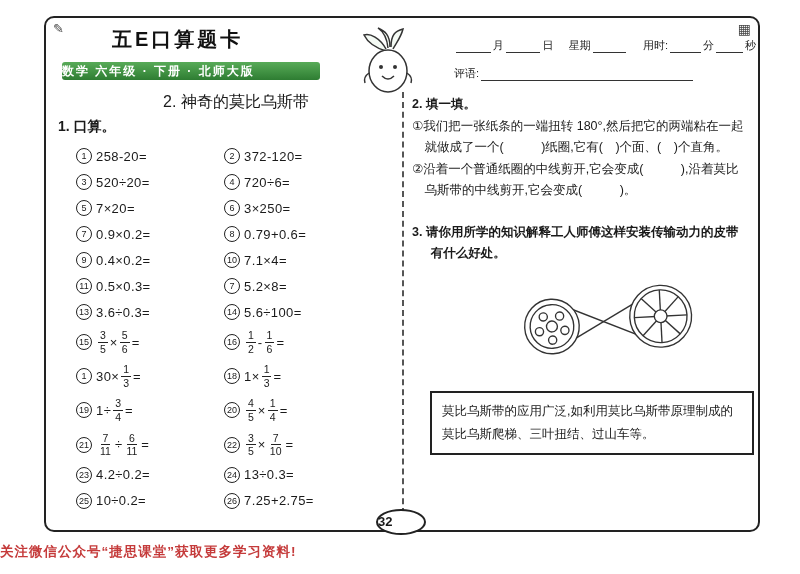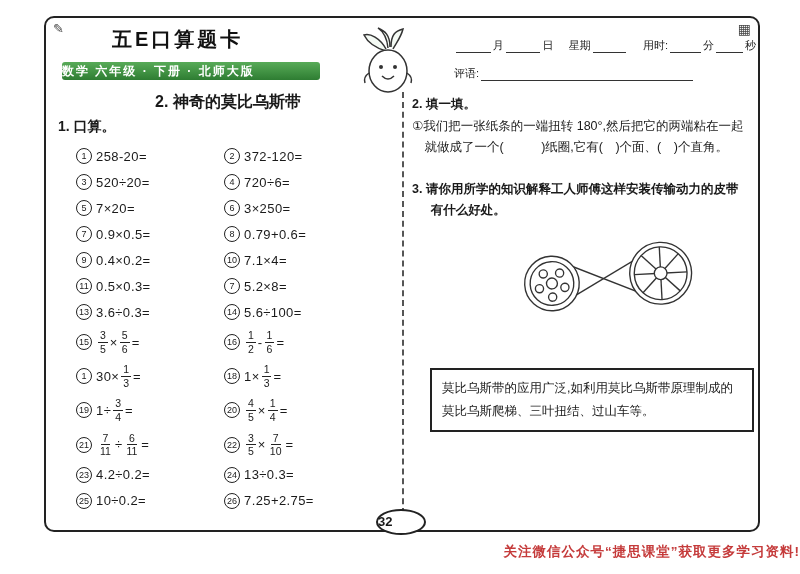--- a/index.html
+++ b/index.html
@@ -19,44 +19,44 @@
     background:linear-gradient(180deg,#58ab58 0%,#2e7d32 100%);
     color:#fff;font-size:12px;font-weight:bold;line-height:18px;letter-spacing:2px;}
   .mascot{position:absolute;left:314px;top:8px;}
   .hdr-right{position:absolute;left:408px;top:20px;width:302px;font-size:11px;color:#222;}
   .hdr-line{display:flex;align-items:flex-end;white-space:nowrap;}
   .hdr-line + .hdr-line{margin-top:13px;}
   .blank{display:inline-block;border-bottom:1px solid #333;height:12px;margin:0 2px;}
   .b36{width:36px}.b34{width:34px}.b32{width:32px}.b28{width:28px}.b210{width:212px}
   .gap{display:inline-block;width:16px;}
   .divider{position:absolute;left:356px;top:74px;height:432px;border-left:2px dashed #555;}
-  .lesson-title{position:absolute;left:4px;top:74px;width:356px;text-align:center;
-    font-size:16px;font-weight:bold;}
+  .lesson-title{position:absolute;left:12px;top:74px;width:356px;text-align:center;
+    font-size:16px;font-weight:normal;}
   .oral-head{position:absolute;left:12px;top:100px;font-size:14px;font-weight:bold;}
   .oral-grid{position:absolute;left:30px;top:125px;width:326px;}
   .oral-row{display:flex;align-items:center;min-height:24px;padding:1px 0;}
   .oral-cell{width:148px;display:flex;align-items:center;font-size:13px;}
   .cnum{flex:none;width:14px;height:14px;border:1px solid #222;border-radius:50%;
     display:inline-flex;align-items:center;justify-content:center;font-size:9px;margin-right:4px;}
   .tok{letter-spacing:0.4px;}
   .frac{display:inline-flex;flex-direction:column;align-items:center;font-size:10.5px;
     line-height:1.2;margin:3px 2px;}
   .fnum{border-bottom:1px solid #222;padding:0 2px;}
   .fden{padding:0 2px;}
   .right-col{position:absolute;left:366px;top:76px;width:336px;font-size:12.5px;line-height:1.72;}
   .fill-head{font-weight:bold;}
   .fill-item{padding-left:1em;text-indent:-1em;}
   .q3-head{font-weight:bold;padding-left:1.5em;text-indent:-1.5em;margin-top:20px;}
   .illus{margin:6px 0 0 96px;display:block;}
-  .note-box{border:2px solid #222;margin:44px 0 0 18px;width:300px;padding:7px 10px;
+  .note-box{border:2px solid #222;margin:24px 0 0 18px;width:300px;padding:7px 10px;
     line-height:1.85;background:#fff;}
   .page-badge{position:absolute;left:376px;top:509px;width:46px;height:22px;background:#fff;
     border:2px solid #222;border-radius:50%;text-align:left;line-height:22px;
     font-size:13px;font-weight:bold;z-index:3;}
-  .footer{position:absolute;left:0;top:543px;width:800px;text-align:right;color:#c53b3b;
+  .footer{position:absolute;left:0;top:543px;width:800px;text-align:left;color:#c53b3b;
     font-size:13.5px;font-weight:bold;letter-spacing:1px;}
 </style>
 </head>
 <body>
 
 <div class="frame">
 
   <span class="corner-icon pencil">✎</span>
   <span class="corner-icon grid">▦</span>
 
@@ -130,21 +130,21 @@
           <span class="tok">7×20=</span>
         </div>
         <div class="oral-cell">
           <span class="cnum">6</span>
           <span class="tok">3×250=</span>
         </div>
       </div>
       <div class="oral-row">
         <div class="oral-cell">
           <span class="cnum">7</span>
-          <span class="tok">0.9×0.5=</span>
+          <span class="tok">0.9×0.2=</span>
         </div>
         <div class="oral-cell">
           <span class="cnum">8</span>
           <span class="tok">0.79+0.6=</span>
         </div>
       </div>
       <div class="oral-row">
         <div class="oral-cell">
           <span class="cnum">9</span>
           <span class="tok">0.4×0.2=</span>
@@ -293,20 +293,21 @@
           <span class="cnum">26</span>
           <span class="tok">7.25+2.75=</span>
         </div>
       </div>
     </div>
 
   <div class="right-col">
     <div class="fill-head">2. 填一填。</div>
     <div>
         <div class="fill-item">①我们把一张纸条的一端扭转 180°,然后把它的两端粘在一起就做成了一个(　　　)纸圈,它有(　)个面、(　)个直角。</div>
+        <div class="fill-item">②沿着一个普通纸圈的中线剪开,它会变成(　　　),沿着莫比乌斯带的中线剪开,它会变成(　　　)。</div>
       </div>
     <div class="q3-head">3. 请你用所学的知识解释工人师傅这样安装传输动力的皮带有什么好处。</div>
 
     <svg class="illus" width="200" height="96" viewBox="0 0 220 100">
       <g fill="none" stroke="#333" stroke-width="1.5" transform="rotate(-3 110 50)">
         <line x1="46" y1="26" x2="170" y2="82"></line>
         <line x1="46" y1="84" x2="170" y2="18"></line>
         <circle cx="48" cy="55" r="30" fill="#fff"></circle>
         <circle cx="48" cy="55" r="24"></circle>
         <circle cx="48" cy="55" r="6"></circle>

